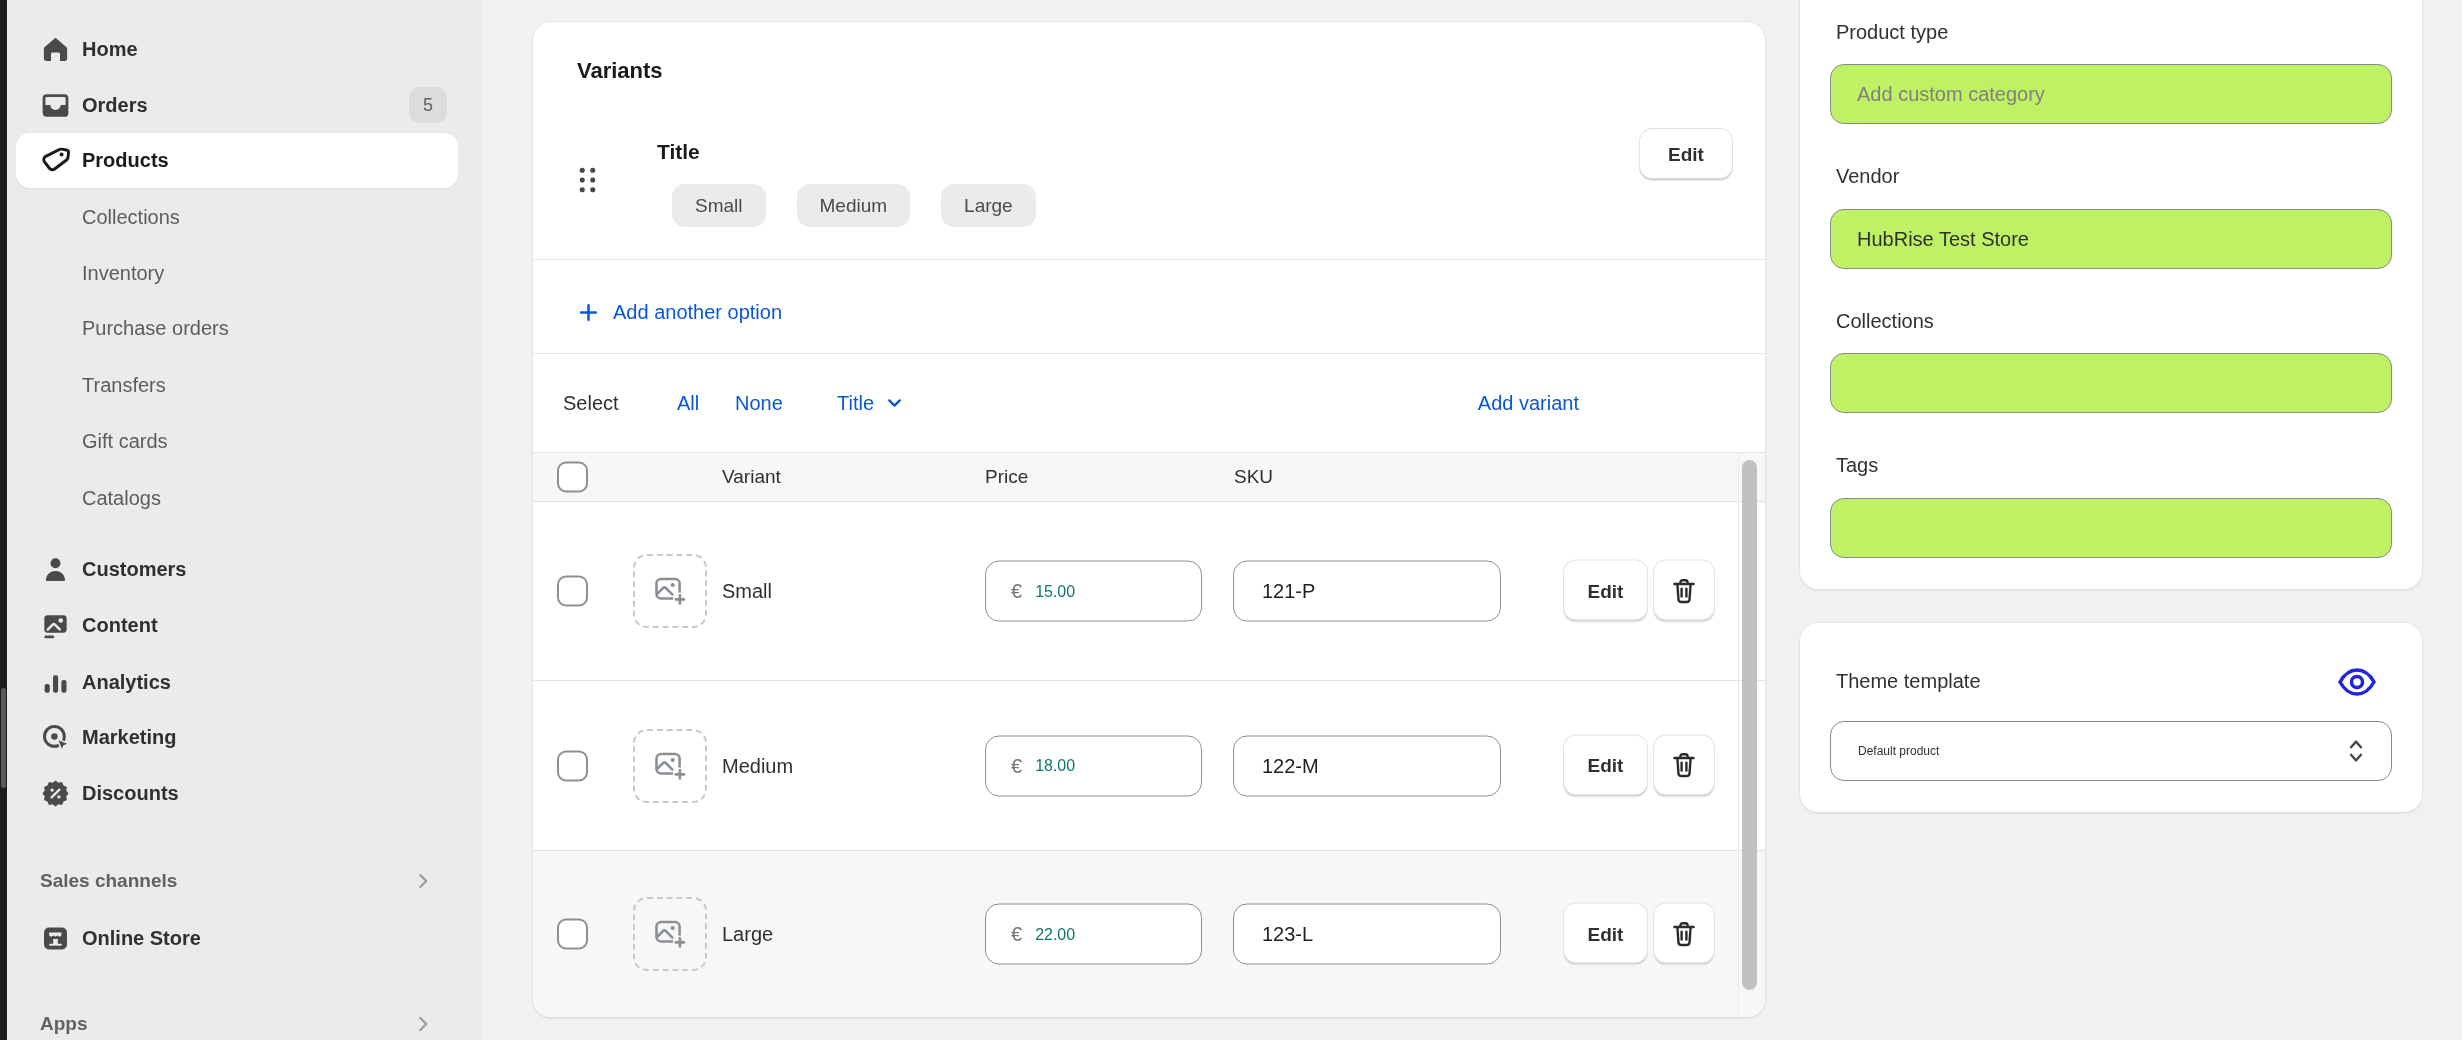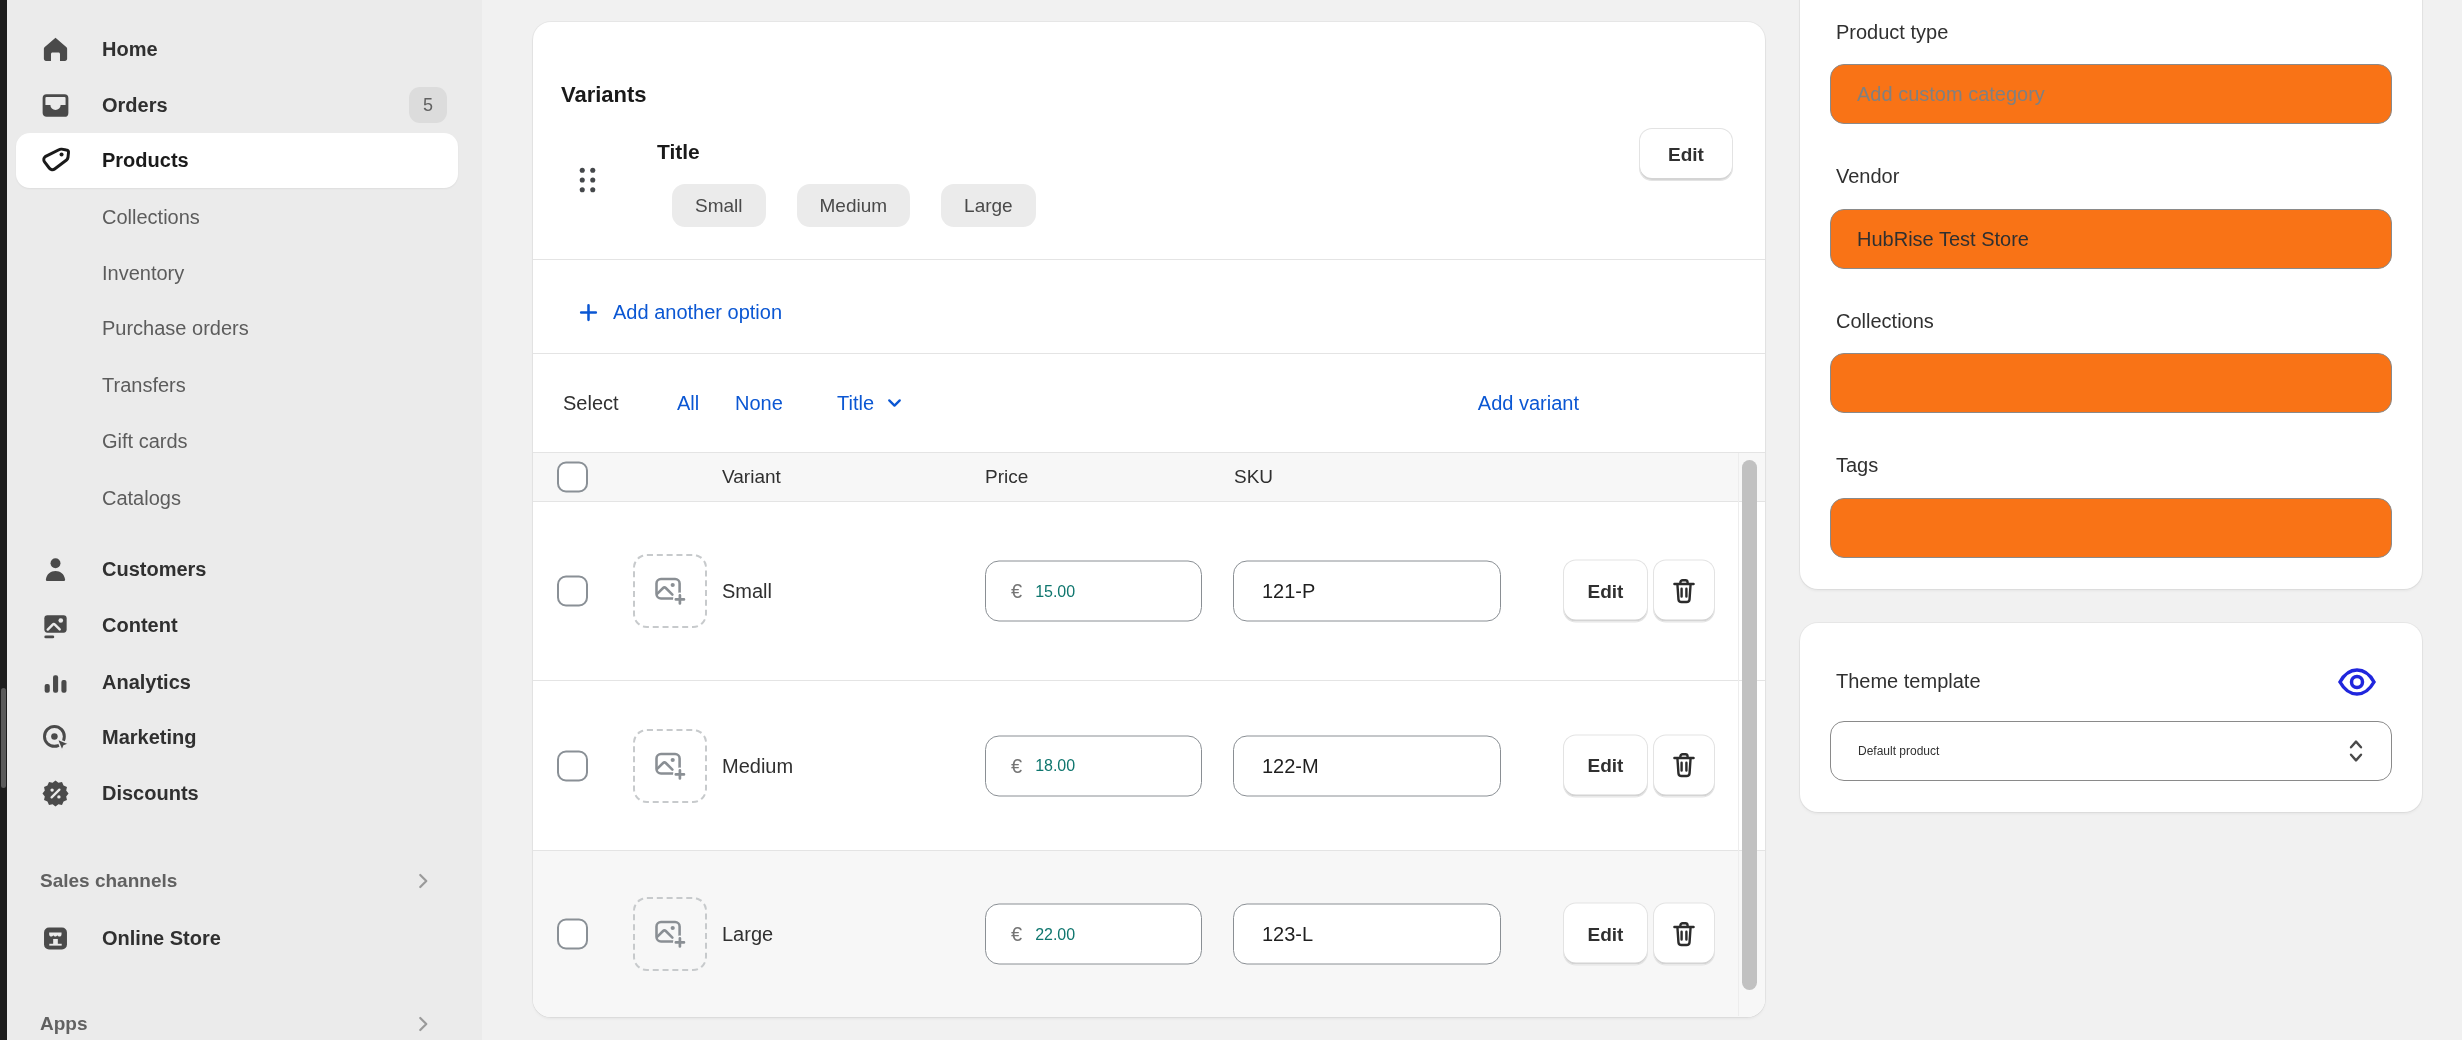--- a/index.html
+++ b/index.html
@@ -17,21 +17,21 @@
   .edge-strip { position:absolute; left:0; top:0; width:7px; height:1040px; background:#1c1c1c; }
   .edge-strip-thumb { position:absolute; left:1px; top:688px; width:5px; height:100px; background:#5a5a5a; border-radius:3px; }
 
   
   .sidebar { position:absolute; left:7px; top:0; width:475px; height:1040px; background:#ebebeb; }
   .nav-item {
     position:absolute; left:9px; width:442px; height:56px;
     display:flex; align-items:center; border-radius:14px; cursor:pointer;
   }
   .nav-item .nav-icon { position:absolute; left:24px; width:31px; height:31px; }
-  .nav-item .nav-label { position:absolute; left:86px; font-size:20px; font-weight:600; color:#303030; white-space:nowrap; }
+  .nav-item .nav-label { position:absolute; left:66px; font-size:20px; font-weight:600; color:#303030; white-space:nowrap; }
   .nav-item.active { background:#ffffff; box-shadow:0 1px 2px rgba(0,0,0,.06); }
   .nav-item.active .nav-label { color:#1a1a1a; font-weight:700; }
   .nav-item.sub .nav-label { font-weight:400; color:#5c5c5c; }
   .nav-badge {
     position:absolute; right:11px; top:50%; transform:translateY(-50%);
     background:#dcdcdc; color:#616161; font-size:18px; line-height:1;
     padding:9px 14px; border-radius:11px;
   }
   .nav-section {
     position:absolute; left:9px; width:442px; height:56px;
@@ -42,21 +42,21 @@
 
   
   .card {
     position:absolute; background:#ffffff; border-radius:18px;
     box-shadow:0 0 0 1px rgba(0,0,0,.045), 0 2px 3px rgba(0,0,0,.05);
   }
   .variants-card { left:533px; top:22px; width:1232px; height:995px; }
   .side-card-1 { left:1800px; top:-24px; width:622px; height:613px; }
   .side-card-2 { left:1800px; top:623px; width:622px; height:189px; }
 
-  .card-title { position:absolute; left:28px; top:36px; font-size:22px; font-weight:700; color:#1a1a1a;margin-top:24px; }
+  .card-title { position:absolute; left:44px; top:36px; font-size:22px; font-weight:700; color:#1a1a1a; }
 
   
   .drag-handle { position:absolute; left:44px; top:143px; width:21px; height:30px; }
   .option-name { position:absolute; left:124px; top:118px; font-size:21px; font-weight:700; color:#1a1a1a; }
   .chips { position:absolute; left:139px; top:162px; display:flex; gap:31px; }
   .chip {
     height:43px; display:flex; align-items:center; padding:0 23px;
     background:#ebebeb; border-radius:13px; font-size:19px; color:#4a4a4a; white-space:nowrap;
   }
   .btn {
@@ -121,21 +121,21 @@
   .table-scroll-line { position:absolute; left:1205px; top:431px; width:1px; height:563px; background:#ededed; }
   .table-scrollbar {
     position:absolute; left:1209px; top:438px; width:15px; height:530px;
     background:#c1c1c1; border-radius:8px; cursor:pointer;
   }
 
   
   .fgroup-label { position:absolute; left:36px; font-size:20px; color:#303030; }
   .tinput {
     position:absolute; left:30px; width:562px; height:60px;
-    border:1px solid #8a8a8a; border-radius:14px; background:#f97316;
+    border:1px solid #8a8a8a; border-radius:14px; background:#bef264;
     font-family:inherit; font-size:20px; color:#303030; padding:0 26px; outline:none;
   }
   .tinput::placeholder { color:#808080; opacity:1; }
   .eye-btn { position:absolute; left:537px; top:43px; width:40px; height:32px; cursor:pointer; }
   .theme-select {
     position:absolute; left:30px; top:98px; width:562px; height:60px;
     border:1px solid #8a8a8a; border-radius:14px; background:#fff;
     display:flex; align-items:center; cursor:pointer;
   }
   .theme-select .sel-text { margin-left:27px; font-size:12px; color:#303030; }

